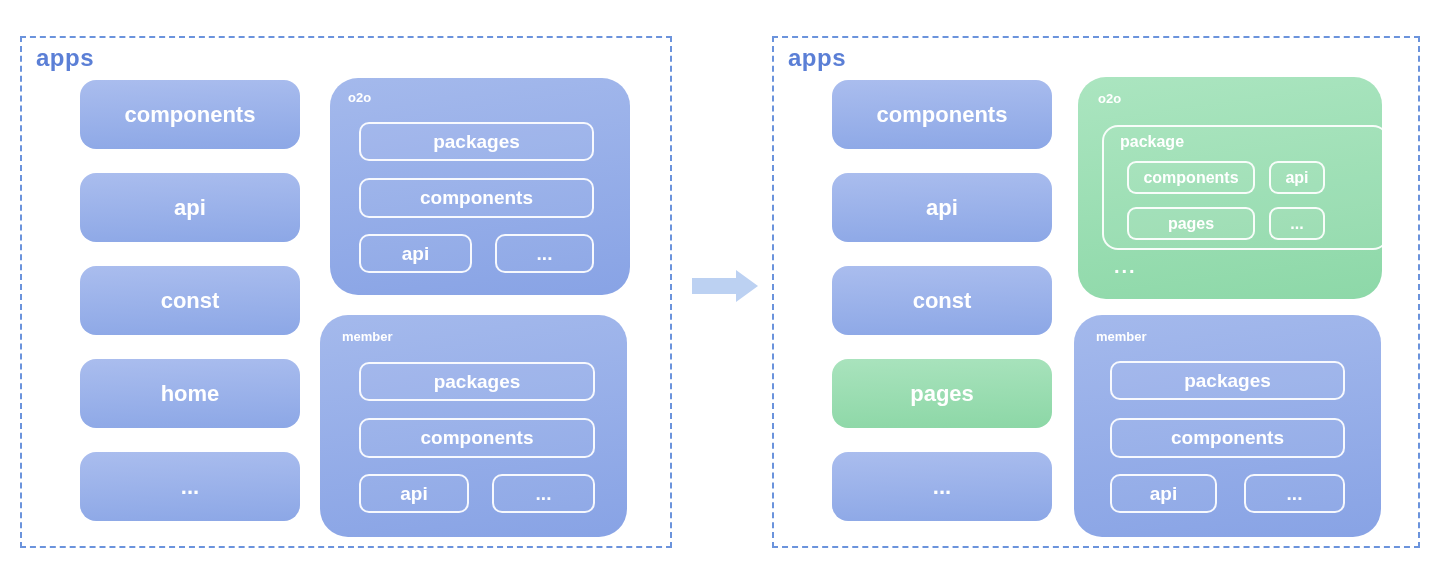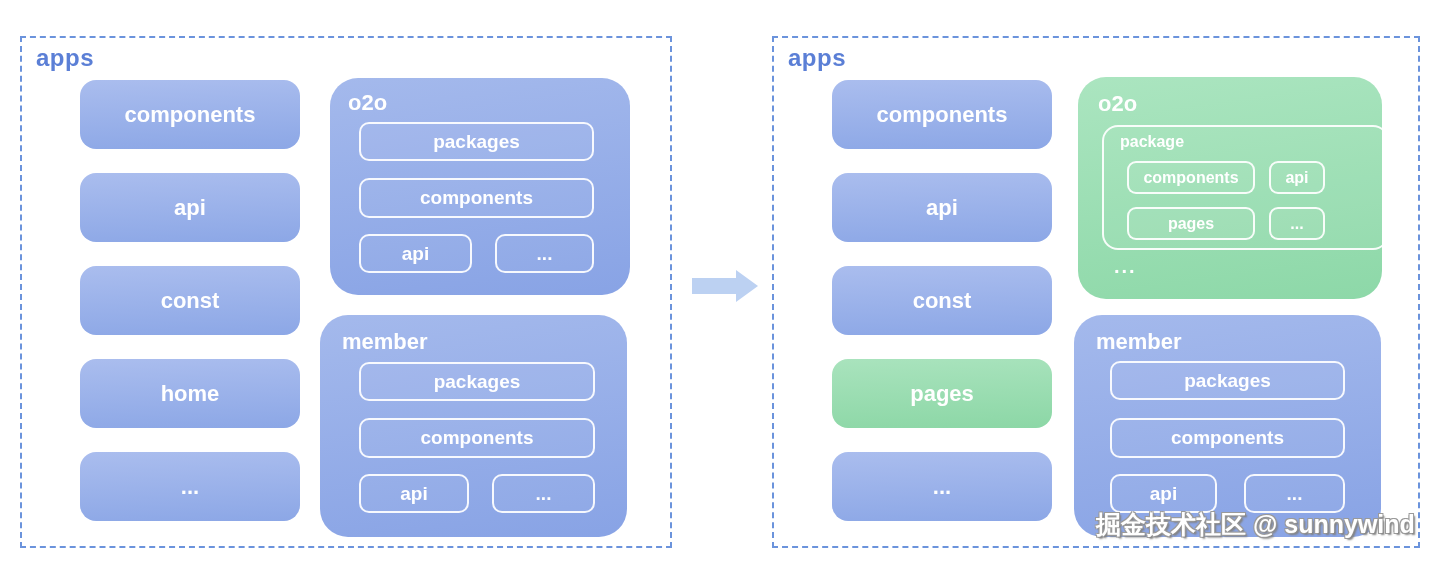--- a/index.html
+++ b/index.html
@@ -25,21 +25,21 @@
     background:linear-gradient(178deg,#aabdee 0%,#8ca7e6 100%);
     color:#ffffff; font-size:22px;
     display:flex; align-items:center; justify-content:center;
   }
   .box.green { background:linear-gradient(178deg,#a9e3bd 0%,#8cd7a6 100%); }
   .group {
     position:absolute; border-radius:28px; color:#ffffff;
     background:linear-gradient(172deg,#a4b9ec 0%,#88a3e5 100%);
   }
   .group.green { background:linear-gradient(172deg,#abe5c0 0%,#8dd8a8 100%); }
-  .group-label { position:absolute; font-size:22px; color:#ffffff; }
+  .group-label { position:absolute; font-size:13px; color:#ffffff; }
   .inner {
     position:absolute; border:2px solid rgba(255,255,255,0.92); border-radius:10px;
     background:rgba(255,255,255,0.05); color:#ffffff; font-size:19px;
     display:flex; align-items:center; justify-content:center;text-align:right;
   }
   .package-outline {
     position:absolute; border:2px solid rgba(255,255,255,0.92); border-radius:16px;
     background:rgba(255,255,255,0.04);
   }
   .package-outline .inner { font-size:16px; border-radius:9px; }
@@ -118,15 +118,14 @@
 
     <div class="group" style="left:300px; top:277px; width:307px; height:222px;">
       <div class="group-label" style="left:22px; top:14px;">member</div>
       <div class="inner" style="left:36px; top:46px; width:235px; height:39px;">packages</div>
       <div class="inner" style="left:36px; top:103px; width:235px; height:40px;">components</div>
       <div class="inner" style="left:36px; top:159px; width:107px; height:39px;">api</div>
       <div class="inner" style="left:170px; top:159px; width:101px; height:39px;">...</div>
     </div>
   </div>
 
-  <div class="watermark">掘金技术社区 @ sunnywind</div>
 
 </div>
 
 </body></html>

